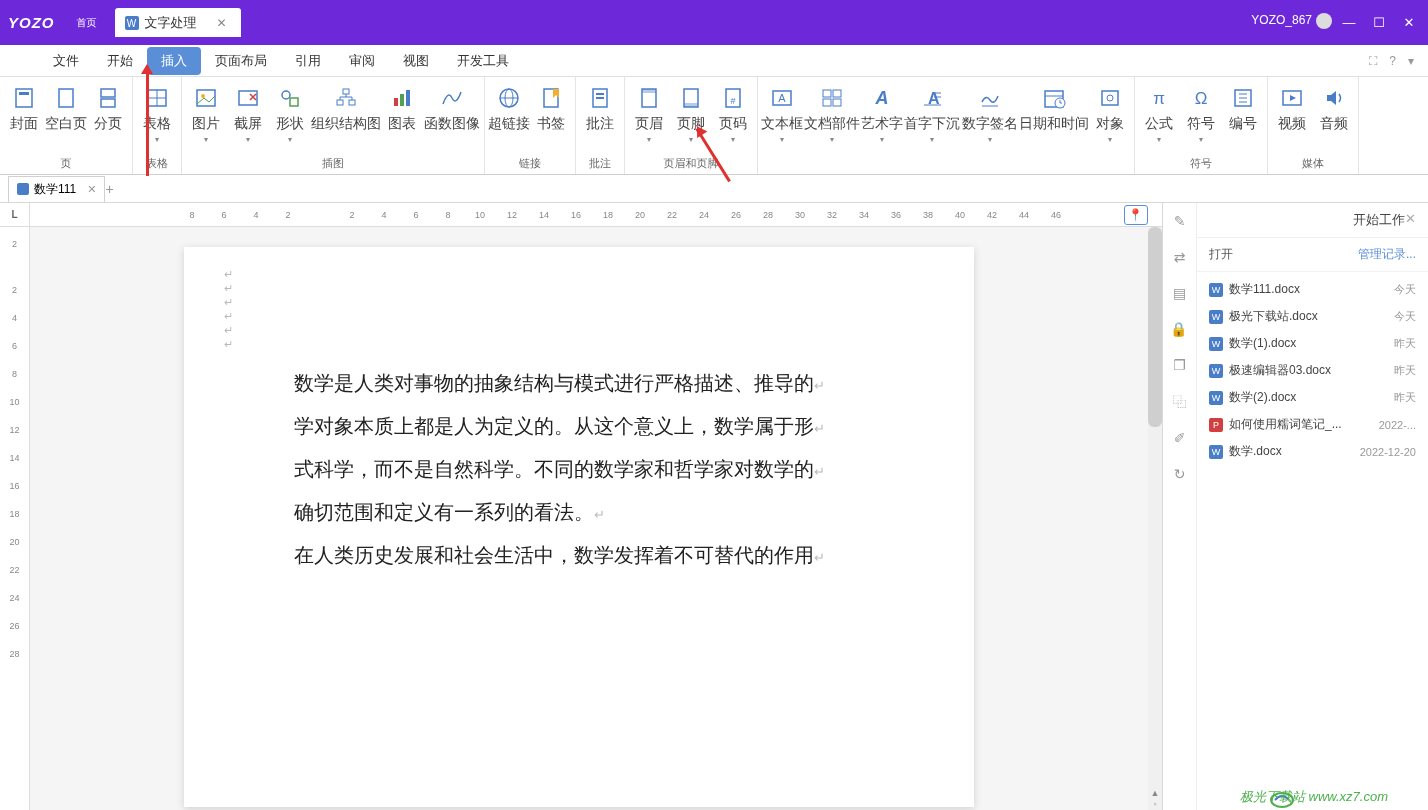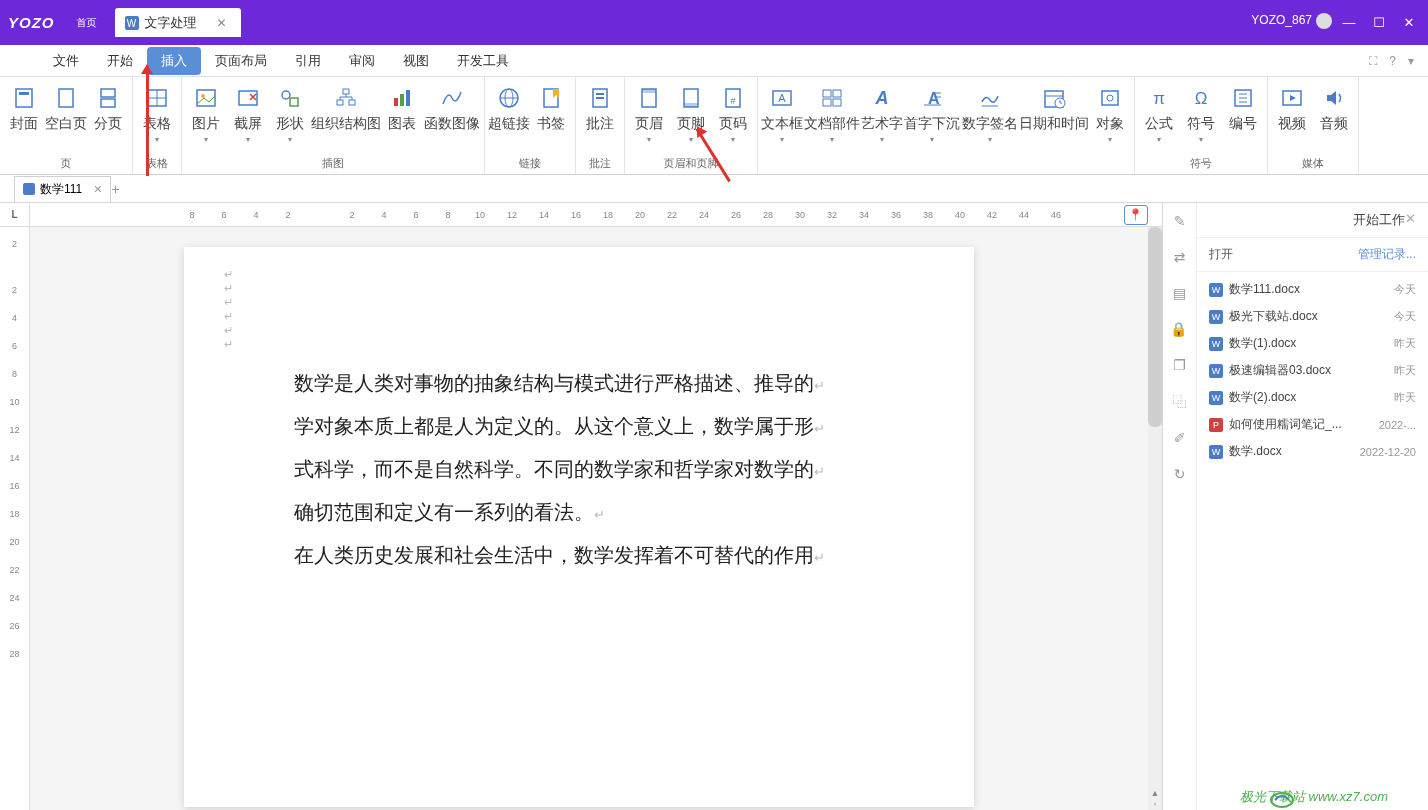--- a/index.html
+++ b/index.html
@@ -27,21 +27,21 @@
 .rgroup { border-right: 1px solid #e4e4e4; display: flex; flex-direction: column; justify-content: space-between; padding: 6px 4px 2px; }
 .rgroup .items { display: flex; gap: 2px; flex: 1; }
 .rgroup .glabel { text-align: center; font-size: 11px; color: #666; padding: 3px 0 1px; }
 .ritem { display: flex; flex-direction: column; align-items: center; justify-content: flex-start; padding: 2px 4px; width: 40px; gap: 4px; }
 .ritem .ricon { width: 26px; height: 26px; display: flex; align-items: center; justify-content: center; }
 .ritem .rlabel { font-size: 14px; color: #444; text-align: center; white-space: nowrap; }
 .ritem .dd { font-size: 8px; color: #888; margin-top: -2px; }
 .ricon svg { width: 24px; height: 24px; }
 
 
-.doctabs { height: 28px; border-bottom: 1px solid #d8d8d8; display: flex; align-items: center; padding-left: 14px; font-size: 12px; }
+.doctabs { height: 28px; border-bottom: 1px solid #d8d8d8; display: flex; align-items: center; padding-left: 8px; font-size: 12px; }
 .doctabs .dtab { display: flex; align-items: center; gap: 5px; padding: 4px 8px; border: 1px solid #d0d0d0; border-bottom: none; background: #fff; }
 .doctabs .dtab .dicon { width: 12px; height: 12px; background: #4a7dc8; border-radius: 2px; }
 .doctabs .dtab .dclose { color: #999; font-size: 11px; margin-left: 6px; }
 .doctabs .plus { color: #999; font-size: 14px; }
 
 
 .workspace { display: flex; height: 624px; }
 .editorwrap { flex: 1; position: relative; background: #f5f5f5; overflow: hidden; }
 .rulercorner { position: absolute; top: 0; left: 0; width: 30px; height: 24px; background: #fff; border-right: 1px solid #ddd; border-bottom: 1px solid #ddd; display: flex; align-items: center; justify-content: center; font-size: 10px; color: #666; font-weight: bold; }
 .hruler { position: absolute; top: 0; left: 30px; right: 0; height: 24px; background: #fff; border-bottom: 1px solid #ddd; font-size: 9px; color: #888; display: flex; align-items: center; padding-left: 146px; gap: 0; }

